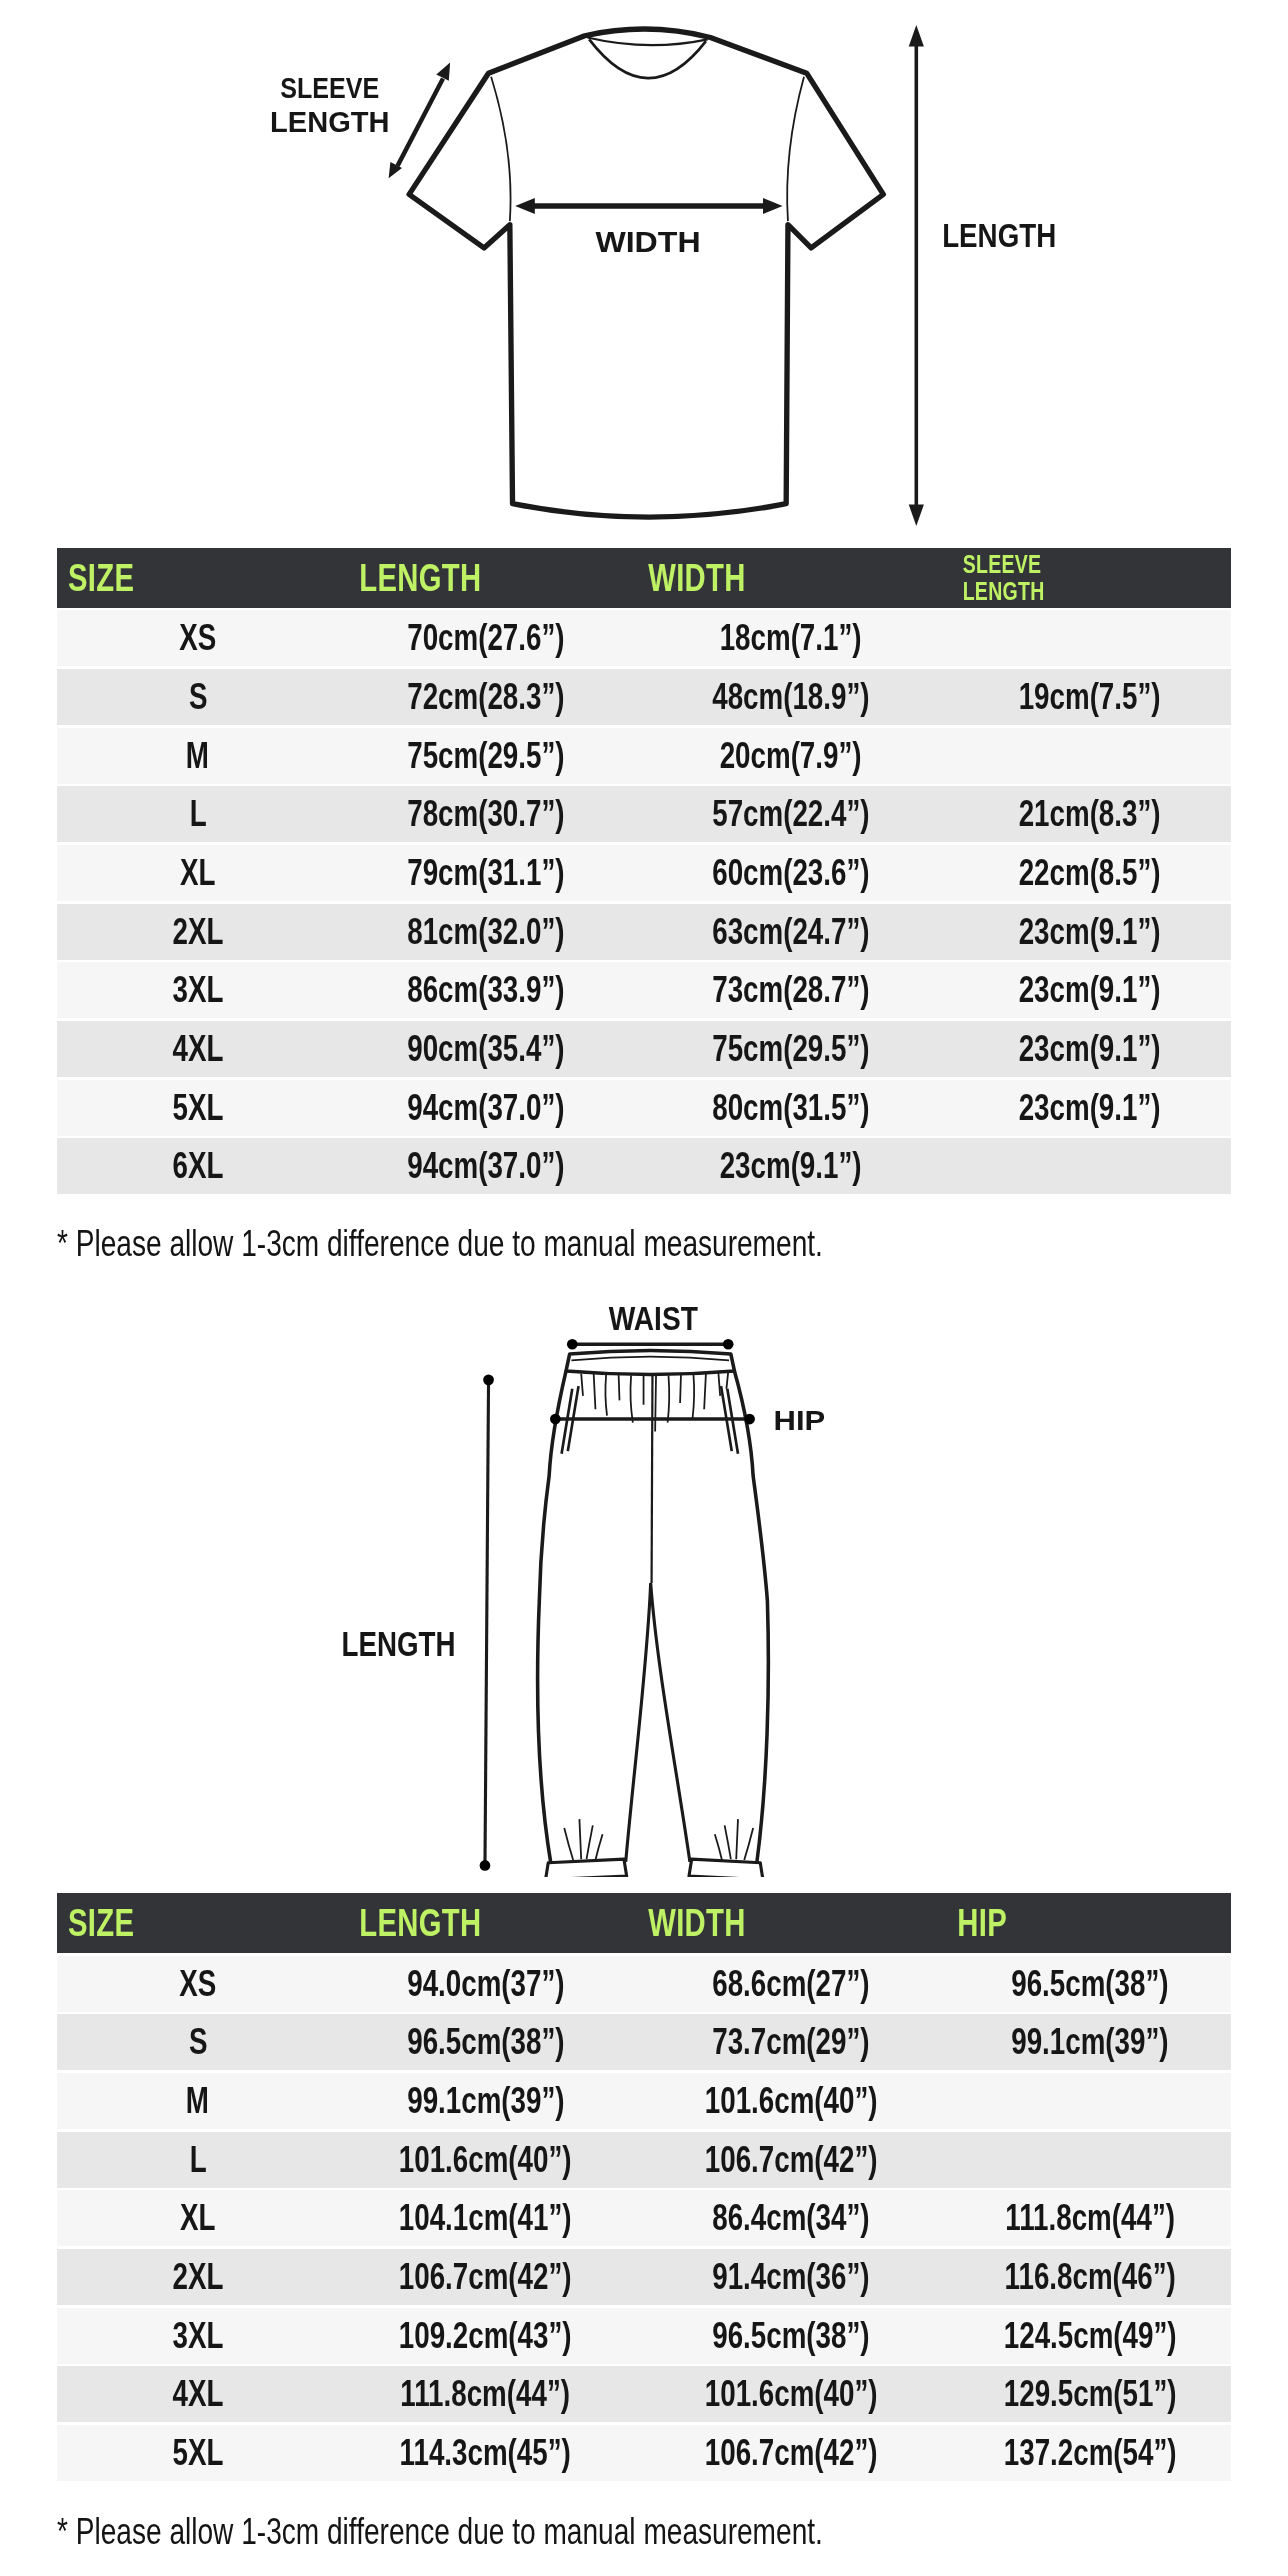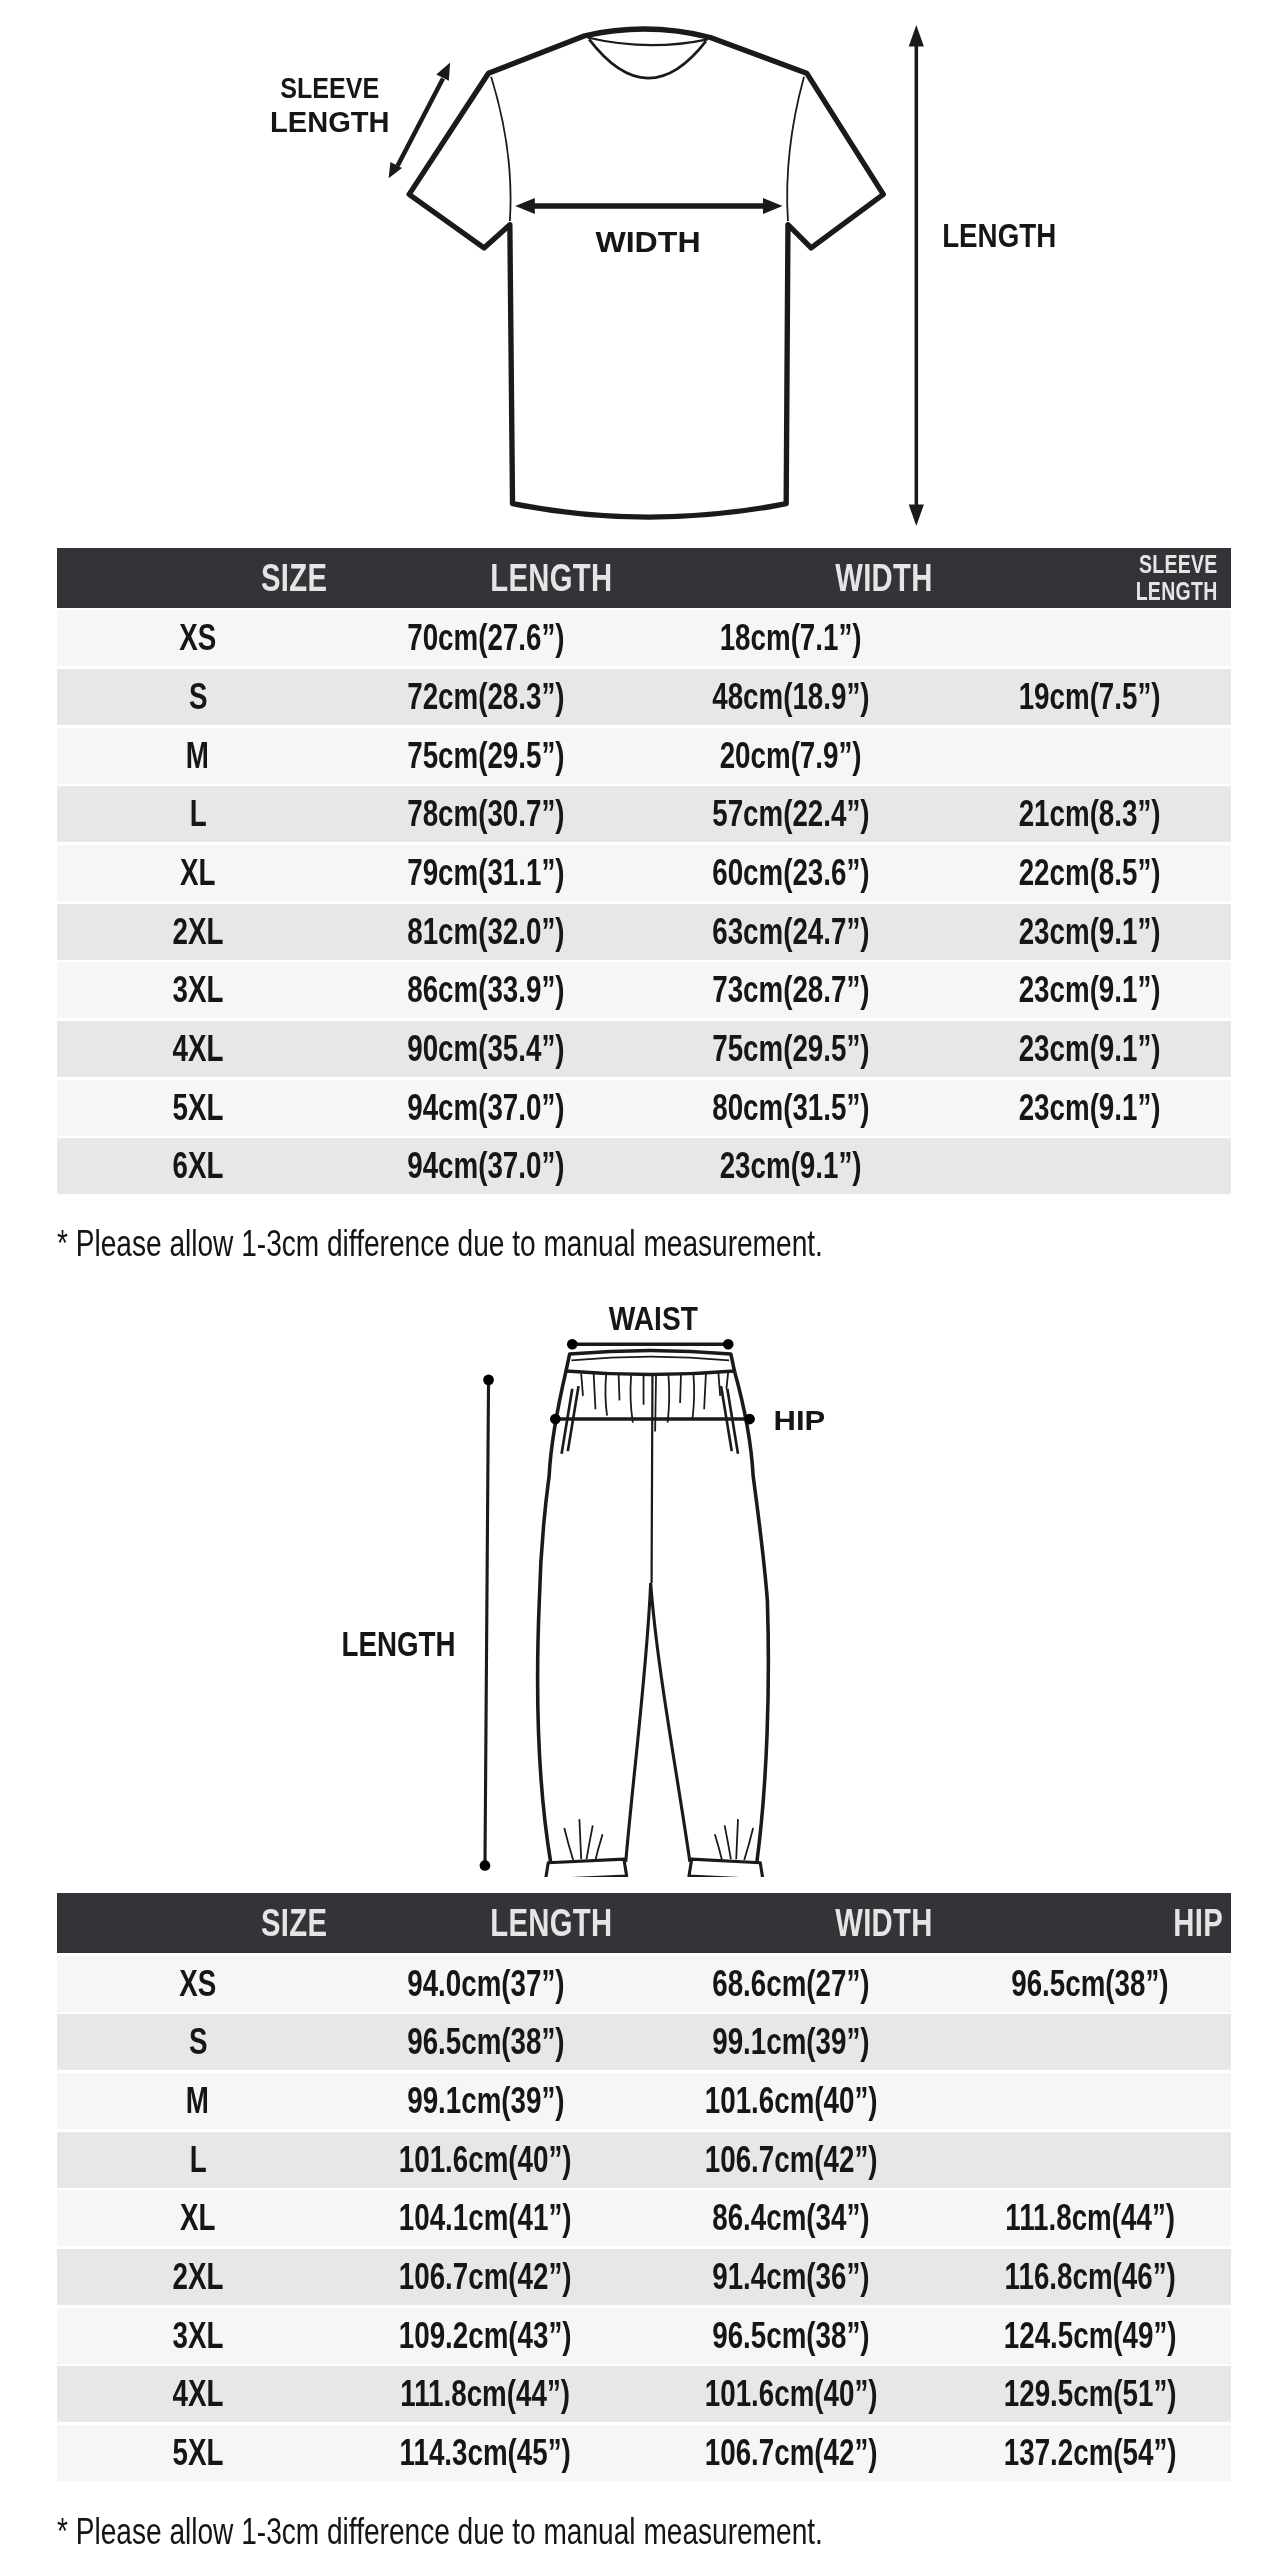--- a/index.html
+++ b/index.html
@@ -9,21 +9,21 @@
     -webkit-font-smoothing:antialiased;
   }
   svg text{font-family:"Liberation Sans","DejaVu Sans",sans-serif;font-weight:bold;fill:#161616;}
   .diagram{display:block;}
   
   .sizetable{margin:0 57px;width:1174px;}
   .thead{
     display:grid;grid-template-columns:24% 25% 27% 24%;
     background:#333438;height:60px;align-items:center;margin-bottom:2.7px;
   }
-  .th{text-align:right;color:#e5e5e5;}
+  .th{text-align:left;color:#bef264;}
   .th .cond{display:inline-block;transform:scaleX(0.75);font-size:39px;font-weight:bold;white-space:nowrap;letter-spacing:0.4px;}
   .th.two .cond{font-size:26px;line-height:27px;}
   .trow{
     display:grid;grid-template-columns:24% 25% 27% 24%;
     height:56px;align-items:center;margin-bottom:2.7px;
   }
   .trow:nth-child(odd){background:#f6f6f6;}
   .trow:nth-child(even){background:#e7e7e7;}
   .td{text-align:center;color:#161616;}
   .td .cond{display:inline-block;transform:scaleX(0.75);font-size:37px;font-weight:bold;white-space:nowrap;}
@@ -202,20 +202,21 @@
 
   <div class="trow">
       <div class="td"><span class="cond">XS</span></div>
       <div class="td"><span class="cond">94.0cm(37”)</span></div>
       <div class="td"><span class="cond">68.6cm(27”)</span></div>
       <div class="td"><span class="cond">96.5cm(38”)</span></div>
     </div>
       <div class="trow">
       <div class="td"><span class="cond">S</span></div>
       <div class="td"><span class="cond">96.5cm(38”)</span></div>
+      <div class="td"><span class="cond">73.7cm(29”)</span></div>
       <div class="td"><span class="cond">99.1cm(39”)</span></div>
     </div>
       <div class="trow">
       <div class="td"><span class="cond">M</span></div>
       <div class="td"><span class="cond">99.1cm(39”)</span></div>
       <div class="td"><span class="cond">101.6cm(40”)</span></div>
     </div>
       <div class="trow">
       <div class="td"><span class="cond">L</span></div>
       <div class="td"><span class="cond">101.6cm(40”)</span></div>

